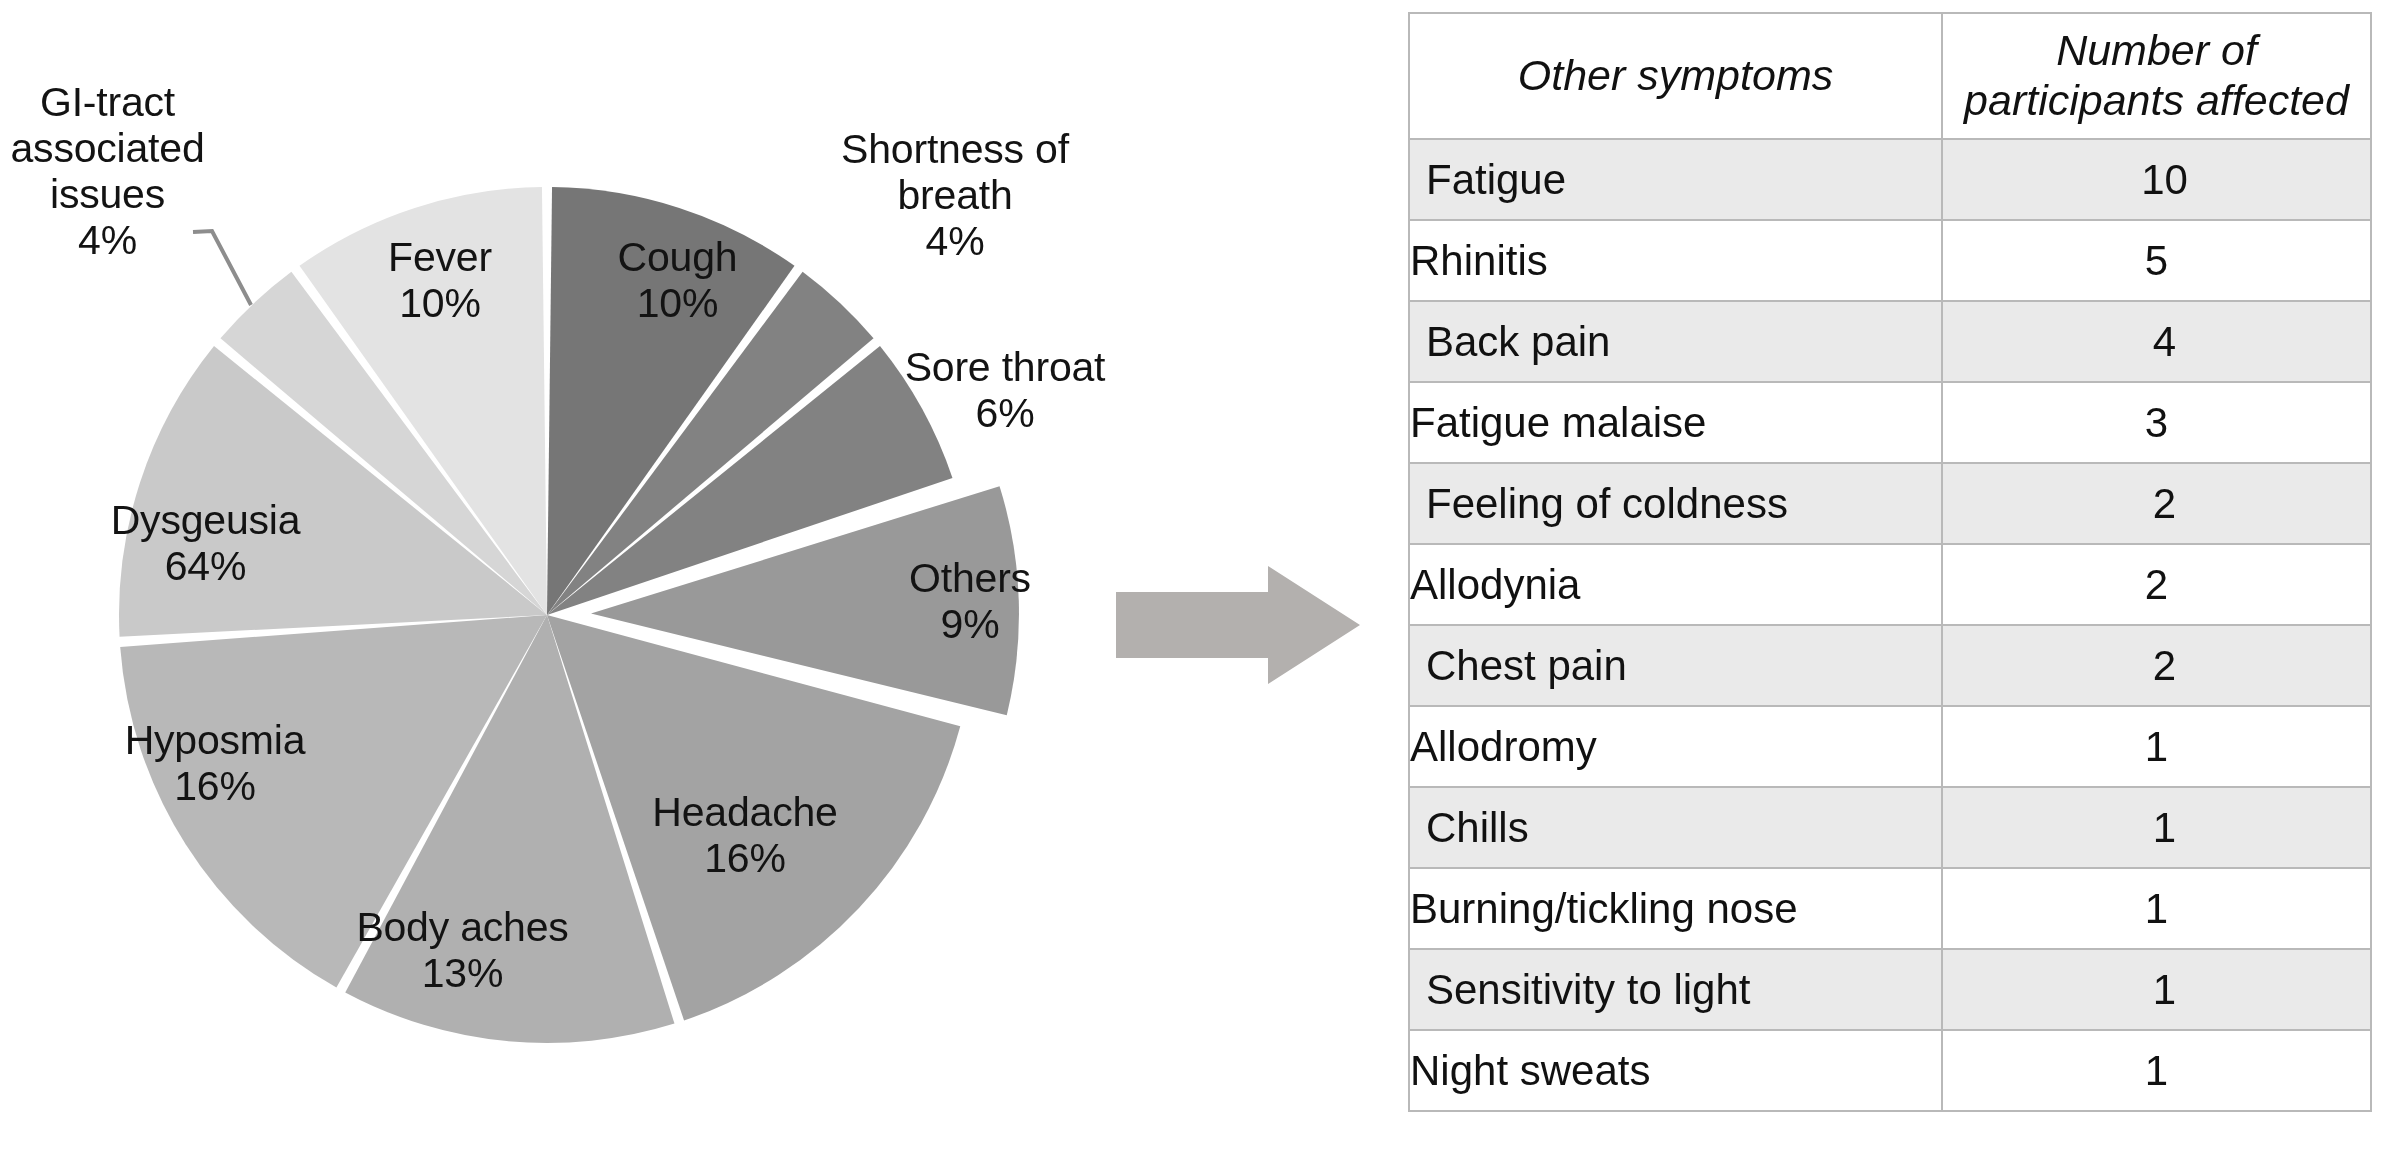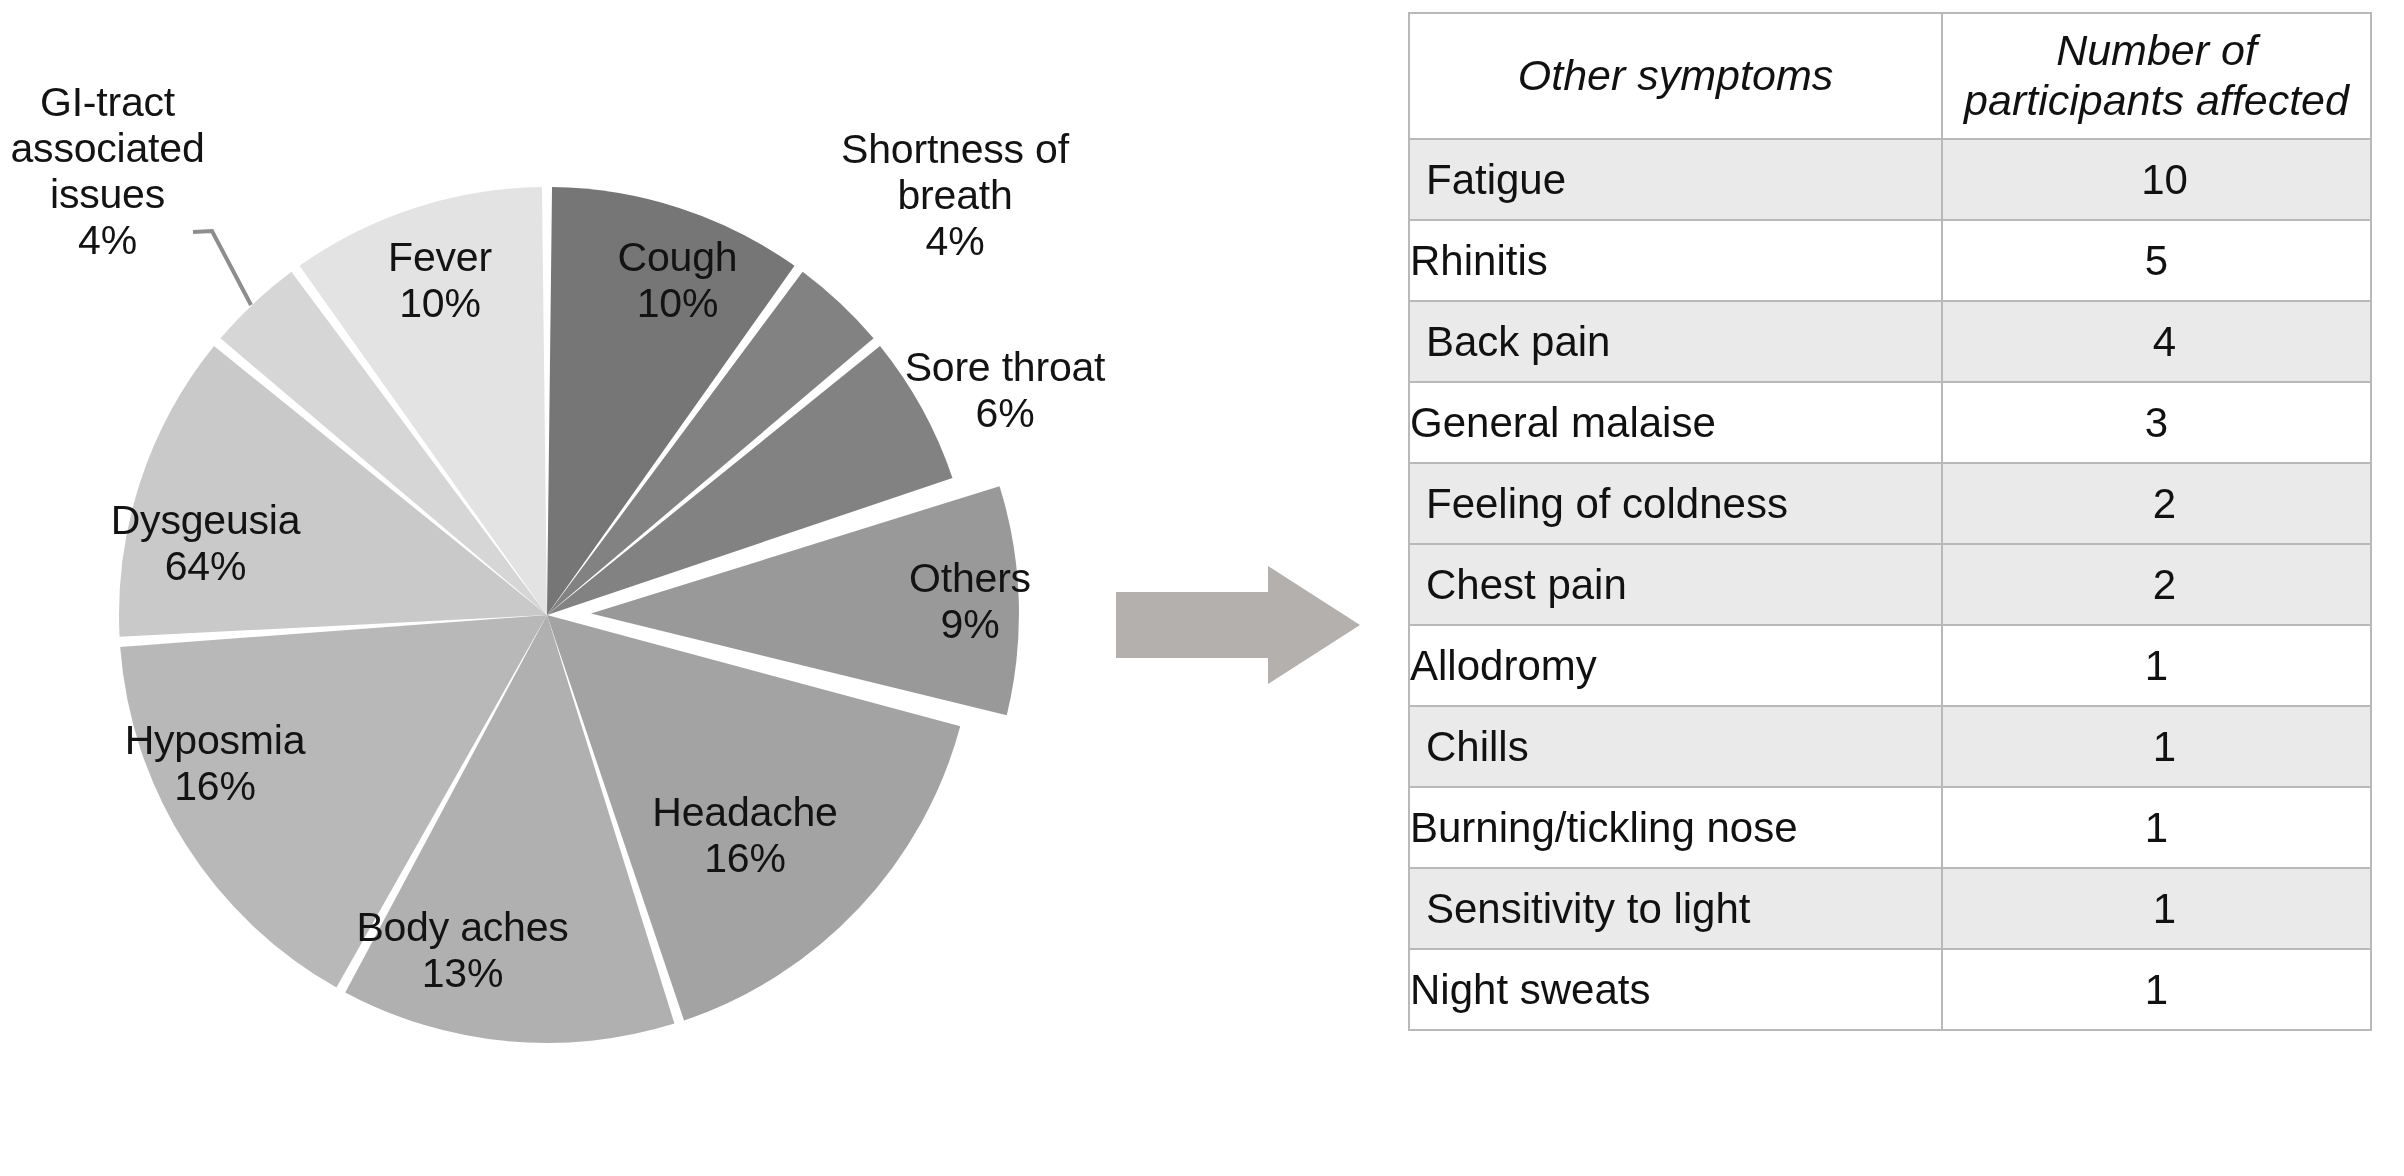--- a/index.html
+++ b/index.html
@@ -182,25 +182,29 @@
           </tr>
           <tr class="plain">
             <td class="sym">Rhinitis</td>
             <td class="num">5</td>
           </tr>
           <tr class="alt">
             <td class="sym">Back pain</td>
             <td class="num">4</td>
           </tr>
           <tr class="plain">
-            <td class="sym">General malaise</td>
+            <td class="sym">Fatigue malaise</td>
             <td class="num">3</td>
           </tr>
           <tr class="alt">
             <td class="sym">Feeling of coldness</td>
+            <td class="num">2</td>
+          </tr>
+          <tr class="plain">
+            <td class="sym">Allodynia</td>
             <td class="num">2</td>
           </tr>
           <tr class="alt">
             <td class="sym">Chest pain</td>
             <td class="num">2</td>
           </tr>
           <tr class="plain">
             <td class="sym">Allodromy</td>
             <td class="num">1</td>
           </tr>

